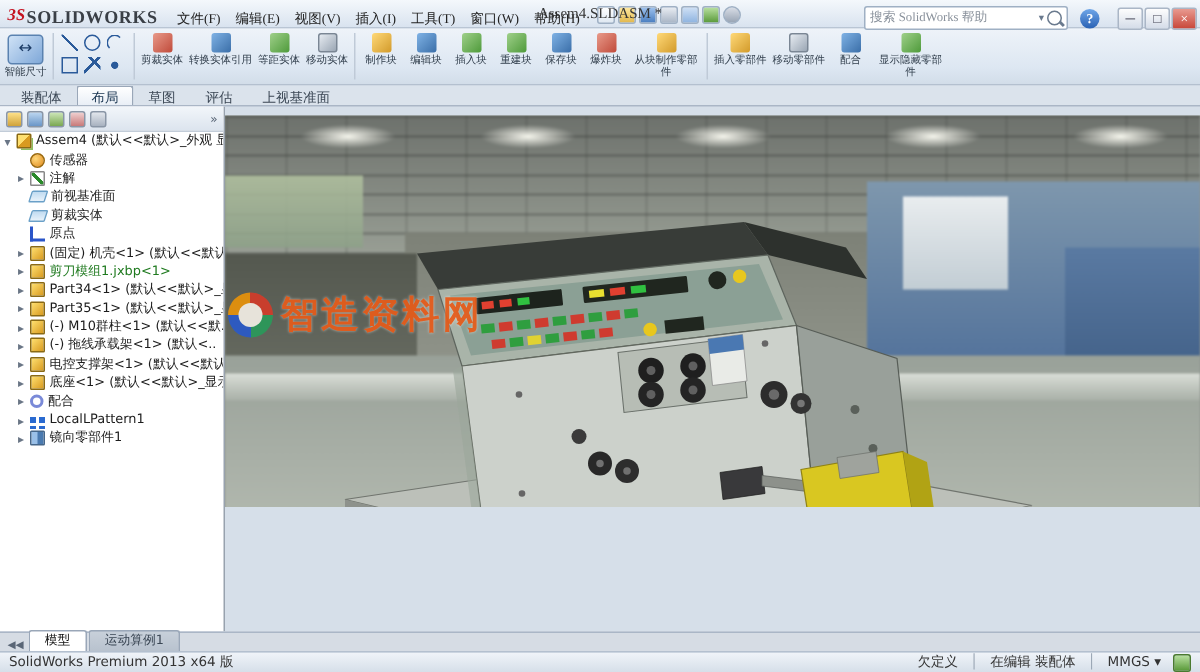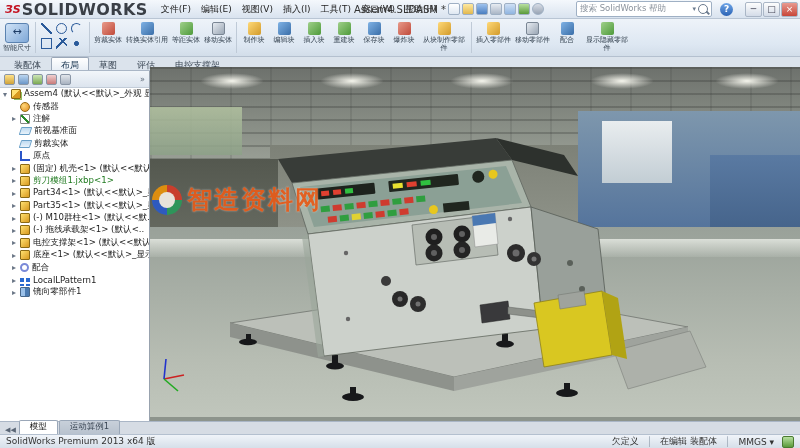--- a/index.html
+++ b/index.html
@@ -2,23 +2,23 @@
 <html><head>
 <meta charset="utf-8">
 <style>
   html,body{margin:0;padding:0;}
   .root{position:relative;width:800px;height:448px;overflow:hidden;background:#d6dfe9;
         font-family:"DejaVu Sans","Liberation Sans",sans-serif;font-size:9px;color:#222;
         -webkit-font-smoothing:antialiased;}
   
   .titlebar{position:absolute;left:0;top:0;width:800px;height:19px;
             background:linear-gradient(#f4f8fc,#d9e3ef);border-bottom:1px solid #b9c5d4;
-            display:flex;align-items:center;padding:4px 2px;box-sizing:border-box;}
+            display:flex;align-items:flex-start;padding:4px 2px;box-sizing:border-box;font-family:Liberation Serif, serif;}
   .brandmark{color:#c41220;font-weight:bold;font-style:italic;font-size:11px;margin:0 1px 0 3px;}
-  .brandname{color:#3a3f46;font-weight:bold;font-size:16px;letter-spacing:.4px;margin-right:8px;}
+  .brandname{color:#3a3f46;font-weight:bold;font-size:12px;letter-spacing:.4px;margin-right:8px;}
   .menu{padding:2px 5px;color:#222;cursor:default;}
   .qicons{display:flex;gap:2px;margin-left:6px;}
   .qi{width:12px;height:12px;border-radius:2px;border:1px solid #9fb0c4;box-sizing:border-box;}
   .qi-new{background:linear-gradient(#ffffff,#dfe8f2);}
   .qi-open{background:linear-gradient(#ffe9a0,#e2b84e);}
   .qi-save{background:linear-gradient(#9ec2ee,#4a7ec0);}
   .qi-print{background:linear-gradient(#e8ecf2,#aab6c6);}
   .qi-undo{background:linear-gradient(#cfe0f5,#8fb4e0);}
   .qi-rebuild{background:linear-gradient(#b8e0a0,#5a9a3a);}
   .qi-options{background:linear-gradient(#d8dde6,#98a4b4);border-radius:50%;}
@@ -90,21 +90,21 @@
   .ti-sensor{border-radius:50%;background:radial-gradient(circle at 35% 35%,#ffd87a,#e08a1e);border:1px solid #9a6a10;}
   .ti-ann{background:linear-gradient(45deg,transparent 40%,#2a8a2a 40% 60%,transparent 60%),#fff;border:1px solid #888;}
   .ti-plane{background:linear-gradient(rgba(140,190,230,.55),rgba(140,190,230,.2));
             border:1px solid #6aa0c8;transform:skewX(-18deg);width:11px;height:8px;}
   .ti-origin{border-left:2px solid #2a55c8;border-bottom:2px solid #2a55c8;border-radius:0;background:transparent;}
   .ti-part{background:linear-gradient(135deg,#ffe070,#d89a20);border:1px solid #8a6a15;}
   .ti-mate{border:2px solid #7a8ad8;border-radius:50%;width:9px;height:9px;background:transparent;}
   .ti-pattern{width:4px;height:4px;border-radius:0;background:#2a6ad0;box-shadow:6px 0 #2a6ad0,0 6px #2a6ad0,6px 6px #2a6ad0;margin-right:9px;}
   .ti-mirror{background:linear-gradient(90deg,#9ac0e8 45%,#4a7ab0 55%);border:1px solid #46678a;}
   
-  .viewport{position:absolute;left:150px;top:67px;width:650px;height:366px;overflow:hidden;background:#8d948c;}
+  .viewport{position:absolute;left:150px;top:77px;width:650px;height:261px;overflow:hidden;background:#8d948c;}
   .bg{position:absolute;inset:0;filter:blur(0.7px);}
   .bg div{position:absolute;}
   .ceil{left:0;top:0;width:650px;height:96px;
         background:repeating-linear-gradient(180deg,rgba(40,42,40,.25) 0 2px,transparent 2px 13px),
                    repeating-linear-gradient(90deg,rgba(40,42,40,.12) 0 2px,transparent 2px 40px),
                    linear-gradient(#6d716c,#9aa096);}
   .light{top:6px;width:64px;height:16px;border-radius:50%;
          background:radial-gradient(ellipse,rgba(255,255,246,.95),rgba(255,255,246,0) 70%);}
   .winband{left:0;top:40px;width:92px;height:48px;background:linear-gradient(#b2c2a0,#8da188);opacity:.85;}
   .cab-left{left:0;top:92px;width:128px;height:112px;background:linear-gradient(#54584f,#6e7268);}
@@ -253,21 +253,21 @@
       <span class="ri riC"></span>
       <span class="rlabel">显示隐藏零部件</span>
     </div>
   </div>
 
   <div class="tabsrow">
     <span class="ctab">装配体</span>
     <span class="ctab active">布局</span>
     <span class="ctab">草图</span>
     <span class="ctab">评估</span>
-    <span class="ctab">电控支撑架</span>
+    <span class="ctab">上视基准面</span>
   </div>
 
   <div class="tree">
     <div class="treehead">
       <span class="th-ic th1"></span>
       <span class="th-ic th2"></span>
       <span class="th-ic th3"></span>
       <span class="th-ic th4"></span>
       <span class="th-ic th5"></span>
       <span class="th-more">»</span>

